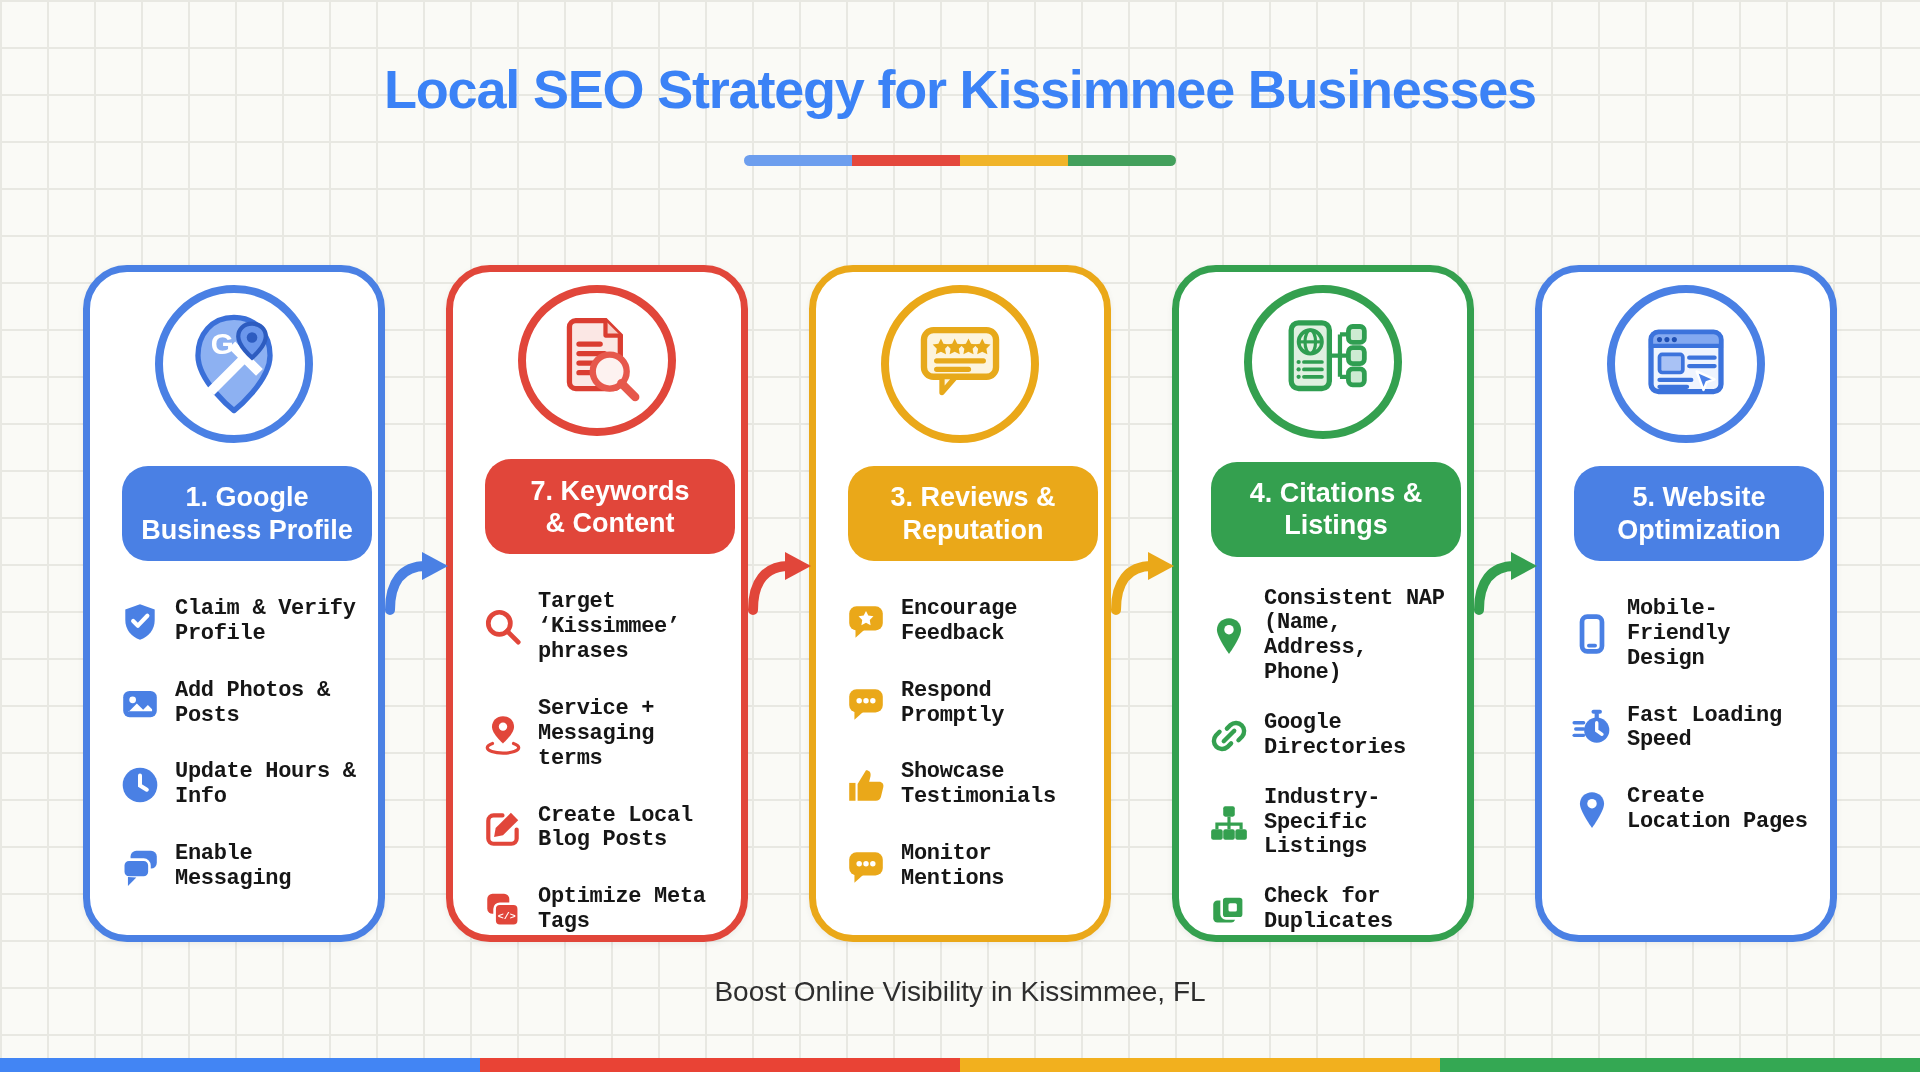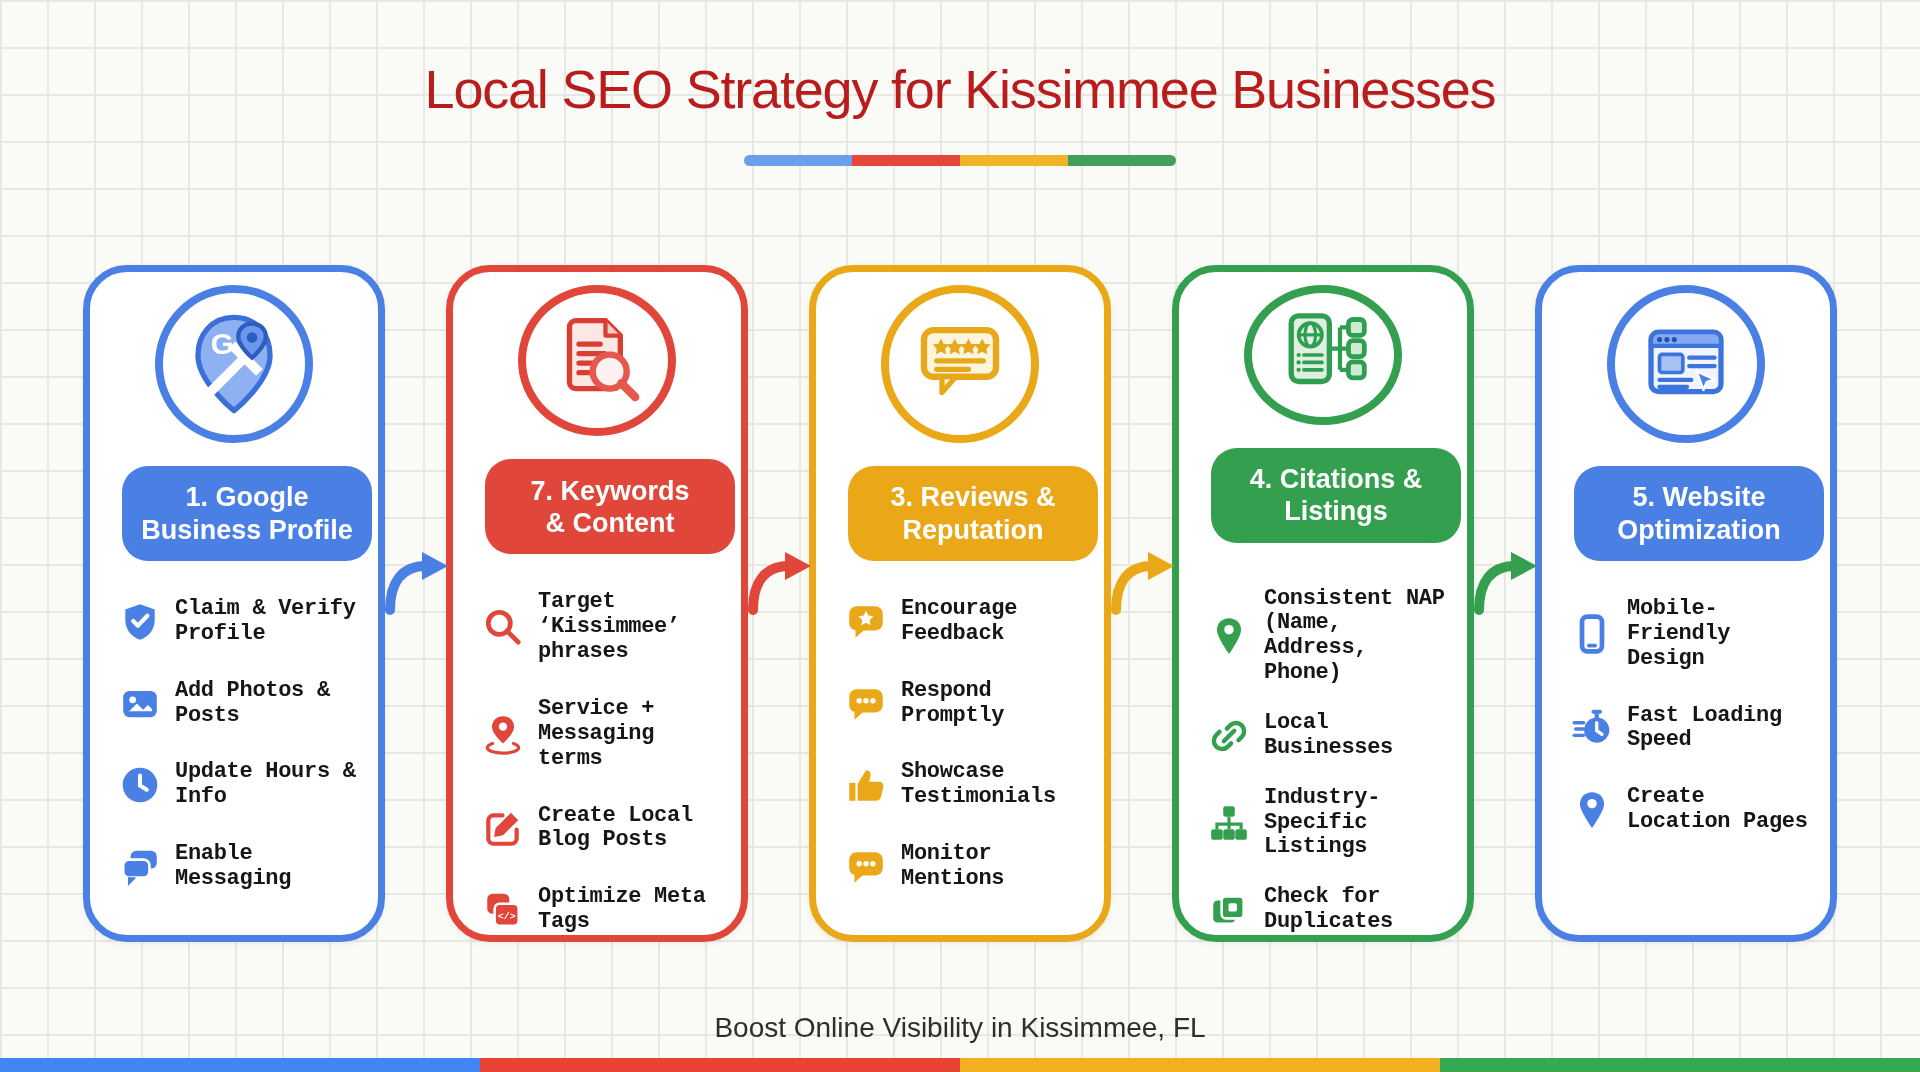--- a/index.html
+++ b/index.html
@@ -7,21 +7,21 @@
     width:1920px;height:1072px;position:relative;overflow:hidden;
     font-family:"Liberation Sans",sans-serif;
     background-color:#fafaf6;
     background-image:
       linear-gradient(#e8e8e2 1.5px,transparent 1.5px),
       linear-gradient(90deg,#e8e8e2 1.5px,transparent 1.5px);
     background-size:47px 47px;
   }
   .title{
     position:absolute;top:58px;left:0;width:100%;margin:0;
-    text-align:center;font-size:54px;font-weight:normal;color:#b91c1c;
+    text-align:center;font-size:54px;font-weight:bold;color:#3b82f6;
     letter-spacing:-1.2px;
   }
   .divider{
     position:absolute;top:155px;left:50%;transform:translateX(-50%);
     width:432px;height:11px;border-radius:6px;overflow:hidden;display:flex;
   }
   .divider span{flex:1;height:100%;}
   .dv1{background:#6d9eee;} .dv2{background:#e4483c;}
   .dv3{background:#f0b429;} .dv4{background:#43a05c;}
 
@@ -42,34 +42,34 @@
   .pill{
     background:var(--c);color:#fff;border-radius:26px;margin-top:23px;
     width:calc(100% - 38px);min-height:95px;box-sizing:border-box;padding:6px 4px;
     display:flex;flex-direction:column;align-items:center;justify-content:center;
     font-size:27px;font-weight:bold;line-height:1.2;text-align:center;margin-left:26px;
   }
   .items{
     list-style:none;margin:36px 0 0;padding:0 10px 0 28px;width:100%;
     box-sizing:border-box;display:flex;flex-direction:column;gap:32px;font-family:Liberation Mono, monospace;
   }
-  .c4 .items{gap:25px;margin-top:44px;}
+  .c4 .items{gap:25px;margin-top:30px;}
   .item{display:flex;align-items:center;gap:13px;}
   .item-icon{width:44px;height:44px;flex:0 0 44px;color:var(--c);
     display:flex;align-items:center;justify-content:center;}
   .item-icon svg{width:42px;height:42px;}
   .item-text{
     font-size:22px;font-weight:bold;color:#161616;line-height:1.13;
     letter-spacing:-0.3px;
   }
   .arrow{position:absolute;top:544px;width:70px;height:74px;}
   .arrow-1{left:380px;} .arrow-2{left:743px;} .arrow-3{left:1106px;} .arrow-4{left:1469px;}
 
   .footer{
-    position:absolute;top:1012px;left:0;width:100%;text-align:center;
+    position:absolute;top:976px;left:0;width:100%;text-align:center;
     font-size:28px;color:#2e2e2e;font-weight:500;margin:0;
   }
   .bottom-bar{position:absolute;bottom:0;left:0;width:100%;height:14px;display:flex;}
   .bottom-bar span{flex:1;height:100%;}
   .bb1{background:#4285F4;} .bb2{background:#E94335;}
   .bb3{background:#F2B01E;} .bb4{background:#34A853;}
 </style>
 </head>
 <body>
 
@@ -307,21 +307,21 @@
       <li class="item">
         <span class="item-icon">
           <svg viewBox="0 0 40 40">
               <g fill="none" stroke="currentColor" stroke-width="4.2" stroke-linecap="round">
                 <path d="M18 13l3.5-3.5a7.8 7.8 0 0 1 11 11L29 24"></path>
                 <path d="M22 27l-3.5 3.5a7.8 7.8 0 0 1-11-11L11 16"></path>
                 <path d="M15 25l10-10"></path>
               </g>
             </svg>
         </span>
-        <span class="item-text">Local Businesses</span>
+        <span class="item-text">Google Directories</span>
       </li>
       <li class="item">
         <span class="item-icon">
           <svg viewBox="0 0 40 40">
               <g fill="currentColor">
                 <rect x="14.5" y="4" width="11" height="10" rx="2"></rect>
                 <rect x="3" y="26" width="11" height="10" rx="2"></rect>
                 <rect x="14.5" y="26" width="11" height="10" rx="2"></rect>
                 <rect x="26" y="26" width="11" height="10" rx="2"></rect>
               </g>

